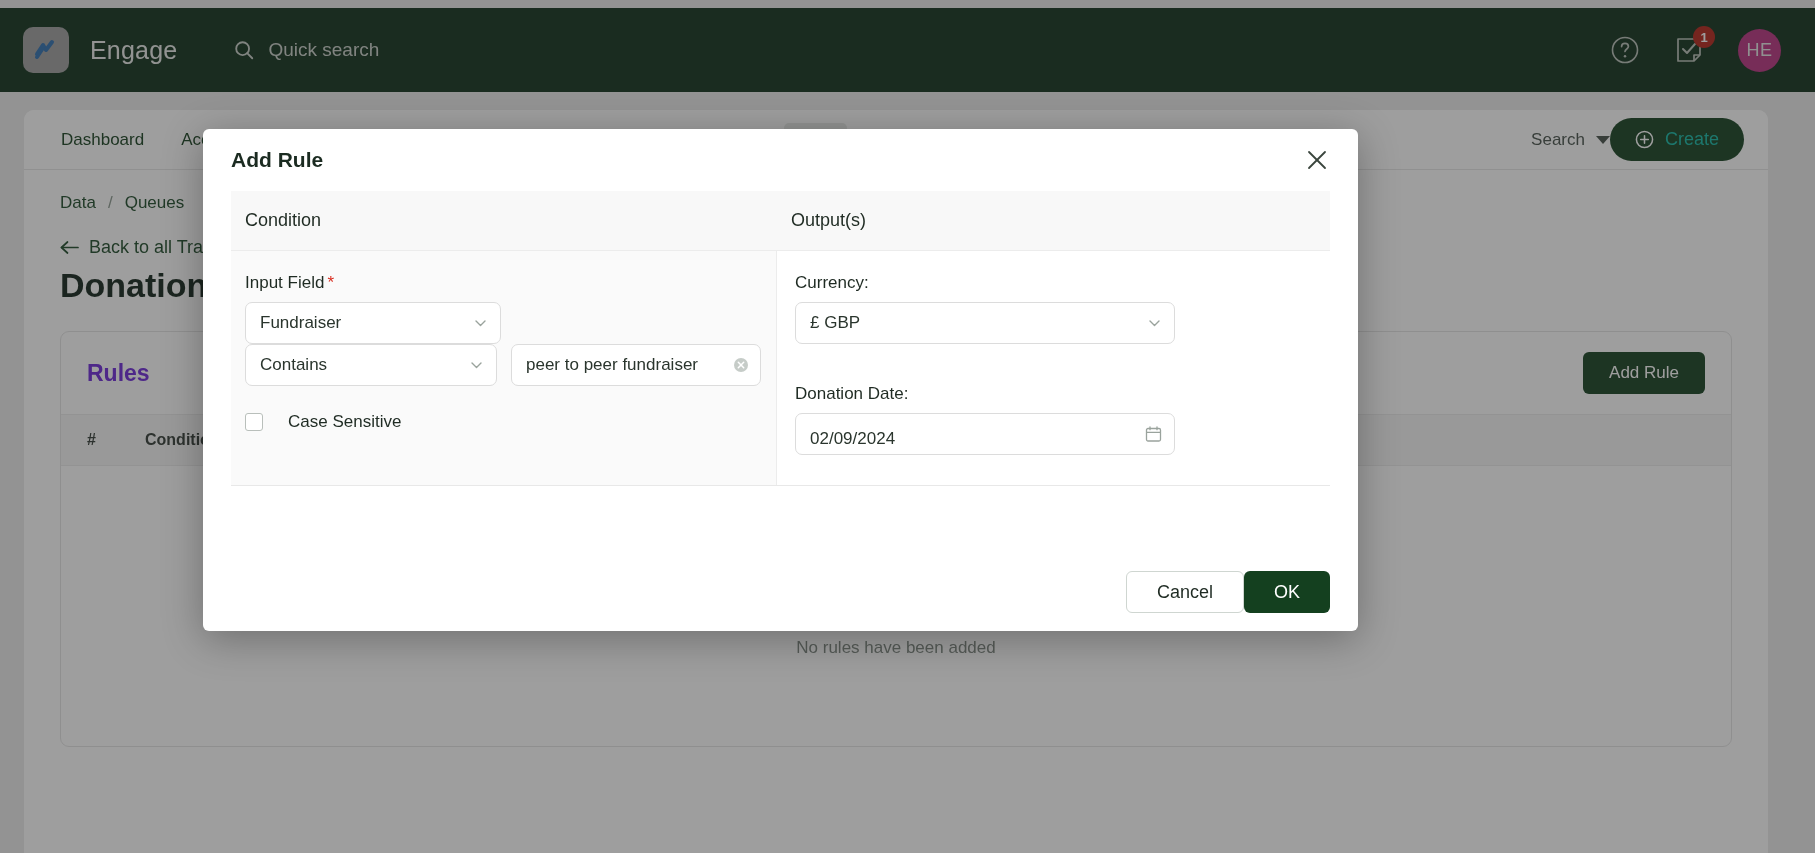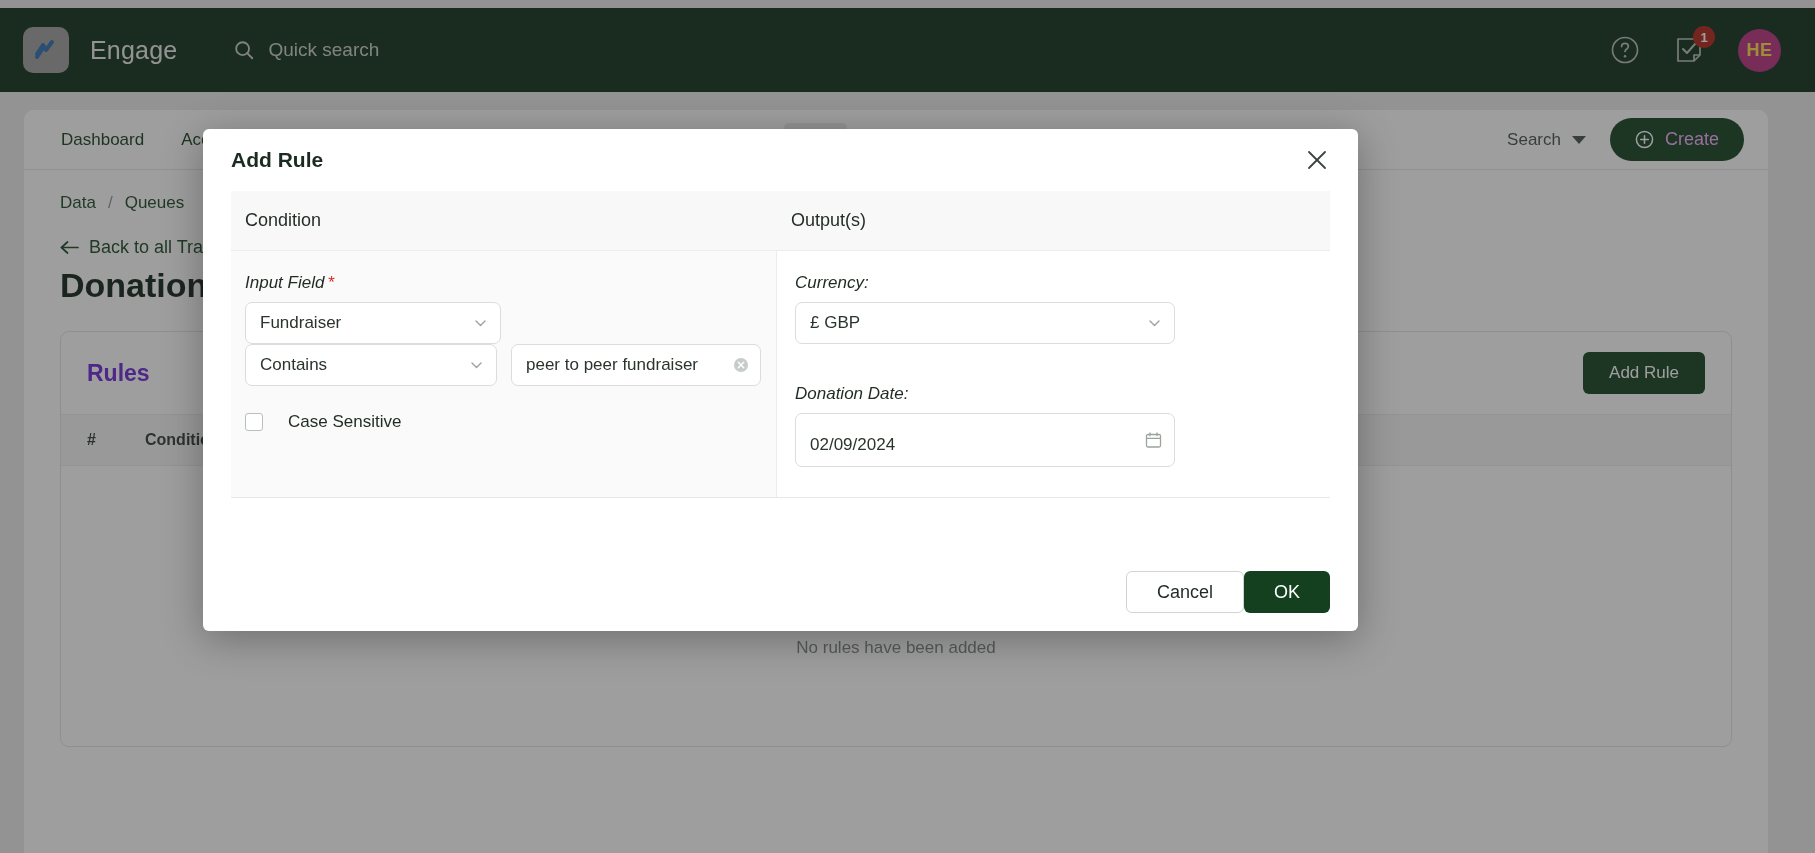--- a/index.html
+++ b/index.html
@@ -35,43 +35,43 @@
   .help-icon, .task-icon { width: 30px; height: 30px; display: block; }
   .task-wrap { position: relative; }
   .badge {
     position: absolute; right: -11px; top: -9px;
     min-width: 22px; height: 22px; border-radius: 11px; background: #b42318;
     color: #fff; font-size: 13px; display: flex; align-items: center; justify-content: center;
     padding: 0 5px; font-weight: 600;
   }
   .avatar {
     width: 43px; height: 43px; border-radius: 50%; background: #b83280;
-    color: #fde047; display: flex; align-items: center; justify-content: center;
-    font-size: 18px; letter-spacing: .5px; font-weight: bold;
+    color: #e5e5e5; display: flex; align-items: center; justify-content: center;
+    font-size: 18px; letter-spacing: .5px;
   }
 
   
   .sheet {
     position: absolute; left: 24px; top: 110px; width: 1744px; height: 743px;
     background: #fff; border-radius: 10px 10px 0 0; overflow: hidden;
   }
   .navbar {
     height: 60px; display: flex; align-items: center; padding: 0 24px;
     border-bottom: 1px solid #e6e6e6; background:#fff;
   }
   .nav-item {
     font-size: 17px; color: #17401f; padding: 7px 13px; border-radius: 5px;
     margin-right: 11px; white-space: nowrap; cursor: pointer;
   }
   .nav-item.active { background: #e7eae7; font-weight: bold; color: #11301a; }
-  .nav-right { margin-left: auto; display: flex; align-items: center; gap: 24px; }
+  .nav-right { margin-left: auto; display: flex; align-items: center; gap: 0; }
   .nav-search { font-size: 17px; color: #46514a; display:flex; align-items:center; gap:11px; cursor:pointer;}
   .caret { width: 0; height: 0; border-left: 7px solid transparent; border-right: 7px solid transparent; border-top: 8px solid #46514a; }
   .create-btn {
-    background: #14401f; color: #f0abfc; border: none; border-radius: 22px;
+    background: #14401f; color: #14b8a6; border: none; border-radius: 22px;
     height: 43px; padding: 0 25px; font-size: 18px; display: flex; align-items: center; gap: 11px;
     font-family: "Liberation Sans", sans-serif; cursor: pointer;
   }
   .plus-circ { width: 19px; height: 19px; display:block; }
 
   .breadcrumb { padding: 23px 36px 6px; font-size: 17px; color: #1d4a28; display:flex; gap:12px; }
   .crumb-sep { color: #8c9a90; }
   .crumb { cursor: pointer; }
 
   .back-link {
@@ -128,21 +128,21 @@
   .sec-head > div { padding: 19px 14px; font-size: 18px; color: #1f2b23; }
   .col-a { width: 546px; }
   .col-b { flex: 1; }
   .sec-body { display: flex; }
   .cond-col {
     width: 546px; background: #fafafa; border-right: 1px solid #ececec;
     padding: 22px 14px 30px;
   }
   .out-col { flex: 1; padding: 22px 18px 30px; background: #fff; }
 
-  .fld-label { font-size: 17px; color: #1f2b23; margin-bottom: 9px; font-style: italic; }
+  .fld-label { font-size: 17px; color: #1f2b23; margin-bottom: 9px; }
   .req { color: #d92d20; margin-left: 3px; }
   .select {
     position: relative; height: 42px; border: 1px solid #dcdcdc; border-radius: 7px;
     background: #fff; display: flex; align-items: center; padding: 0 34px 0 14px;
     font-size: 17px; color: #2a352d; cursor: pointer;
   }
   .select .chev {
     position: absolute; right: 12px; top: 50%; transform: translateY(-50%);
     width: 15px; height: 15px; display:block;
   }
@@ -158,21 +158,21 @@
   .clear-ic {
     position: absolute; right: 11px; top: 50%; transform: translateY(-50%);
     width: 16px; height: 16px; cursor: pointer; display:block;
   }
   .mt-24 { margin-top: 24px; }
   .mt-30 { margin-top: 40px; }
   .chk-row { display: flex; align-items: center; gap: 25px; margin-top: 26px; cursor: pointer; }
   .chk-box { width: 18px; height: 18px; border: 1.6px solid #b9bfbb; border-radius: 3px; background: #fff; }
   .chk-label { font-size: 17px; color: #1f2b23; }
   .date-input {
-    position: relative; height: 54px; width: 380px; border: 1px solid #dcdcdc;
+    position: relative; height: 42px; width: 380px; border: 1px solid #dcdcdc;
     border-radius: 7px; background: #fff; display: flex; align-items: center;
     padding: 9px 38px 0 14px; font-size: 17px; color: #2a352d;
   }
   .cal-ic { position: absolute; right: 12px; top: 50%; transform: translateY(-50%); width: 17px; height: 17px; display:block;}
 
   .modal-foot {
     height: 78px; display: flex; align-items: center; justify-content: flex-end;
     padding: 0 28px;
   }
   .btn-cancel {

